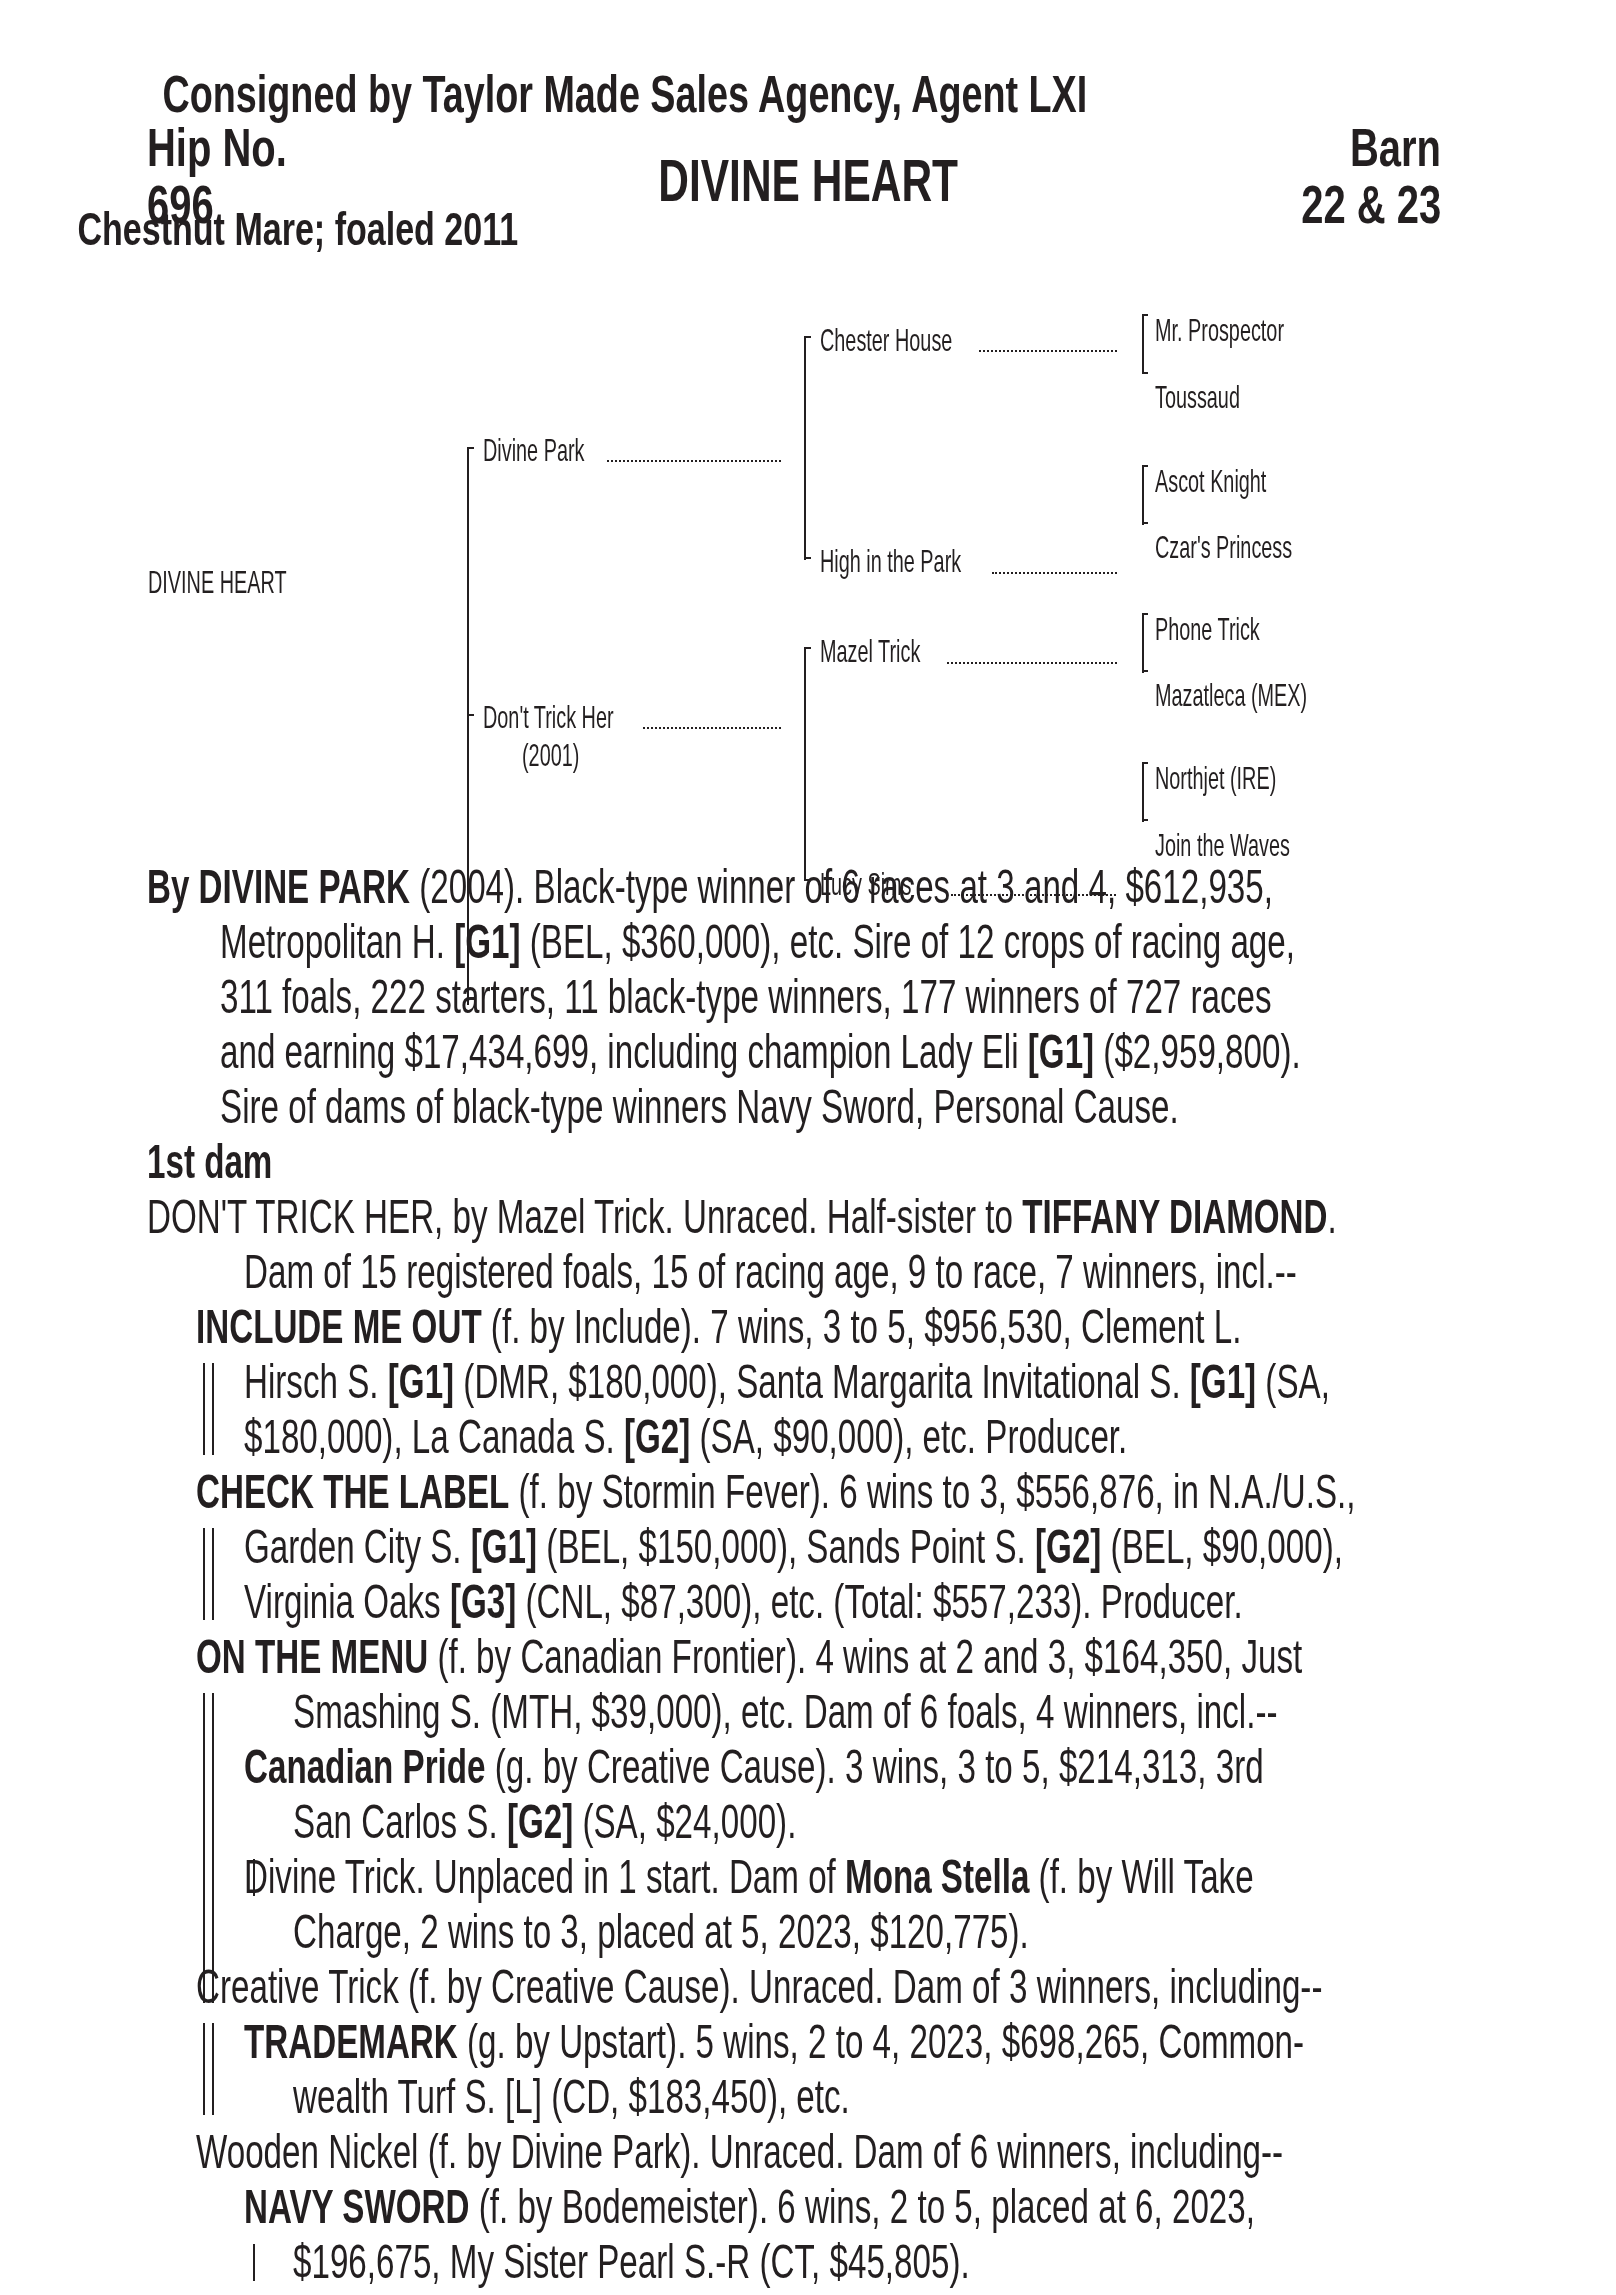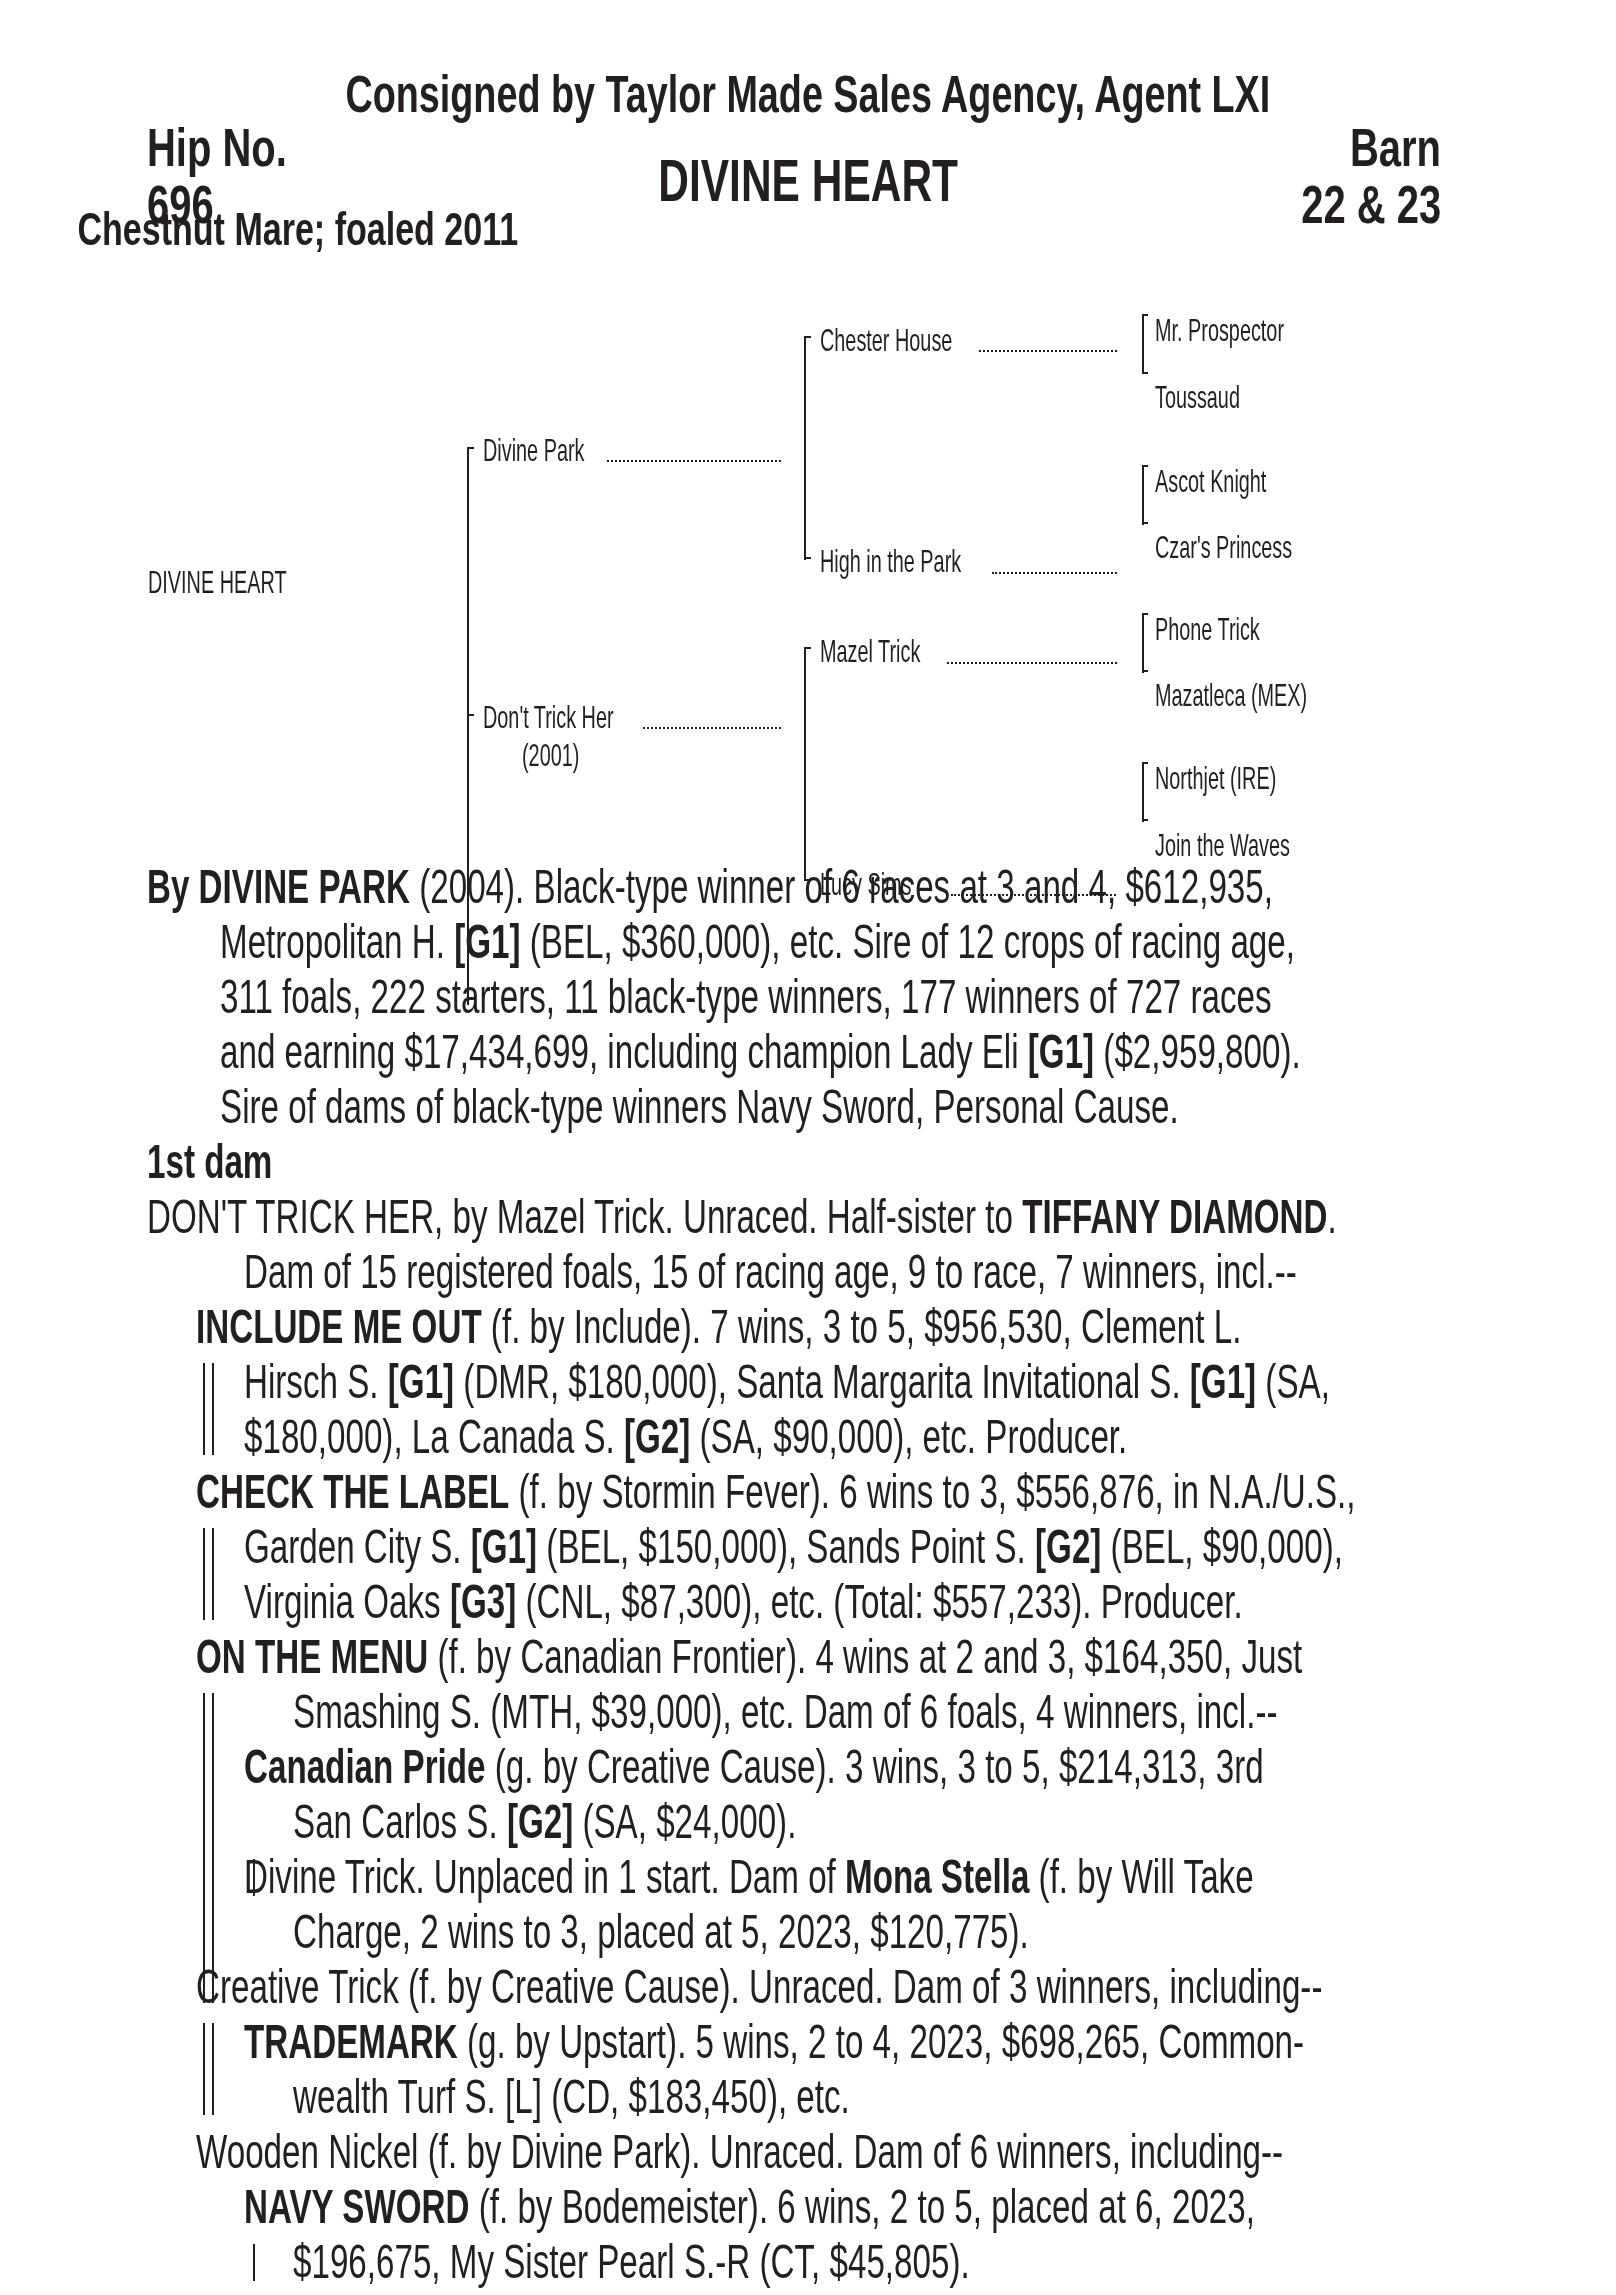--- a/index.html
+++ b/index.html
@@ -4,21 +4,21 @@
 <style>
   html, body { margin: 0; padding: 0; background: #ffffff; }
   body {
     width: 1616px; height: 3227px; position: relative; overflow: hidden;
     font-family: "Liberation Sans", sans-serif; color: #231f20;
   }
   .abs { position: absolute; }
   .b { font-weight: bold; }
 
   
-  #consigned { left: 0; width: 1616px; top: 69px; text-align: center; }
+  #consigned { left: 0; width: 1616px; top: 69px; text-align: left; }
   #consigned .inner { display: inline-block; font-weight: bold; font-size: 51px; line-height: 51px; transform: scaleX(0.74); white-space: nowrap; }
   .hdr { font-weight: bold; font-size: 54px; line-height: 54px; white-space: nowrap; transform: scaleX(0.74); }
   #hip-label { left: 147px; top: 120px; transform-origin: left top; }
   #hip-num   { left: 147px; top: 177px; transform-origin: left top; }
   #barn-label{ right: 175px; top: 120px; transform-origin: right top; text-align: right; }
   #barn-num  { right: 175px; top: 177px; transform-origin: right top; text-align: right; }
   #title-wrap { left: 0; width: 1616px; top: 152px; text-align: center; }
   #title-wrap .inner { display: inline-block; font-weight: bold; font-size: 59px; line-height: 59px; transform: scaleX(0.72); white-space: nowrap; }
   #subtitle-wrap { left: 0; width: 1616px; top: 206px; text-align: left; }
   #subtitle-wrap .inner { display: inline-block; font-weight: bold; font-size: 46px; line-height: 46px; transform: scaleX(0.74); white-space: nowrap; }

